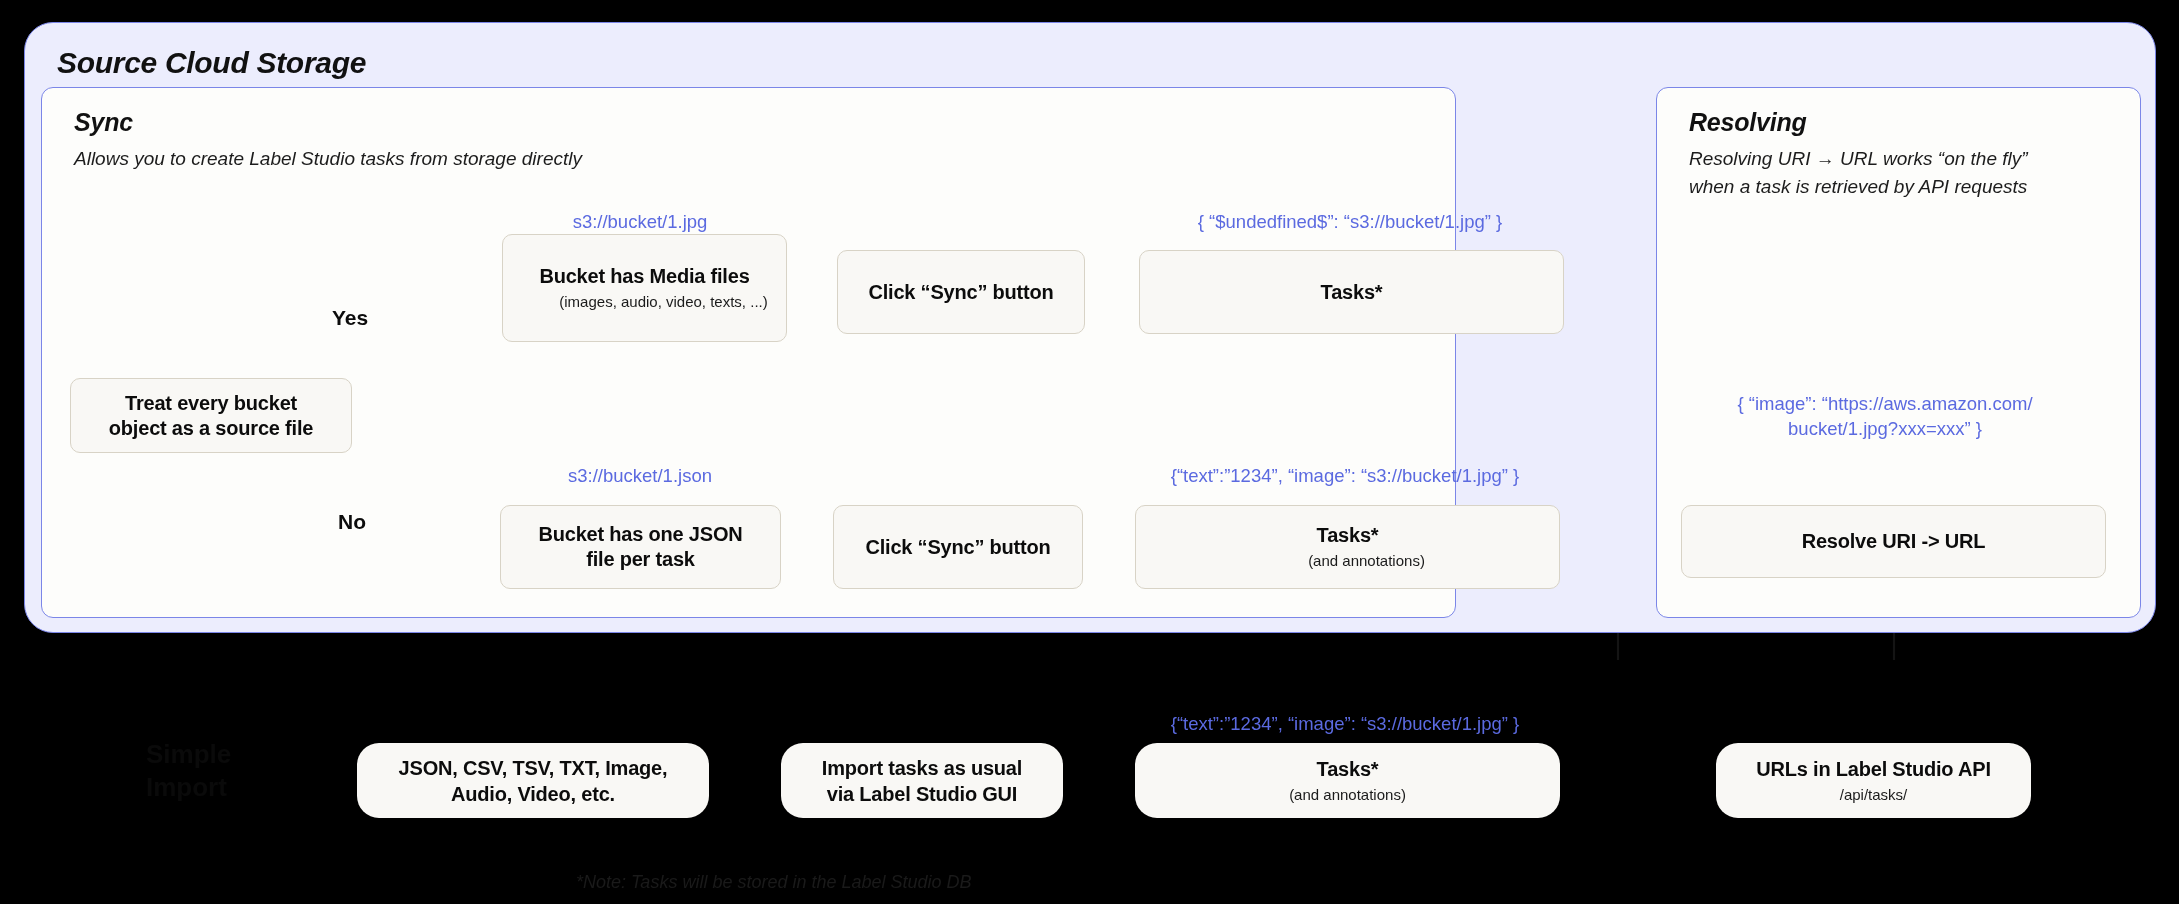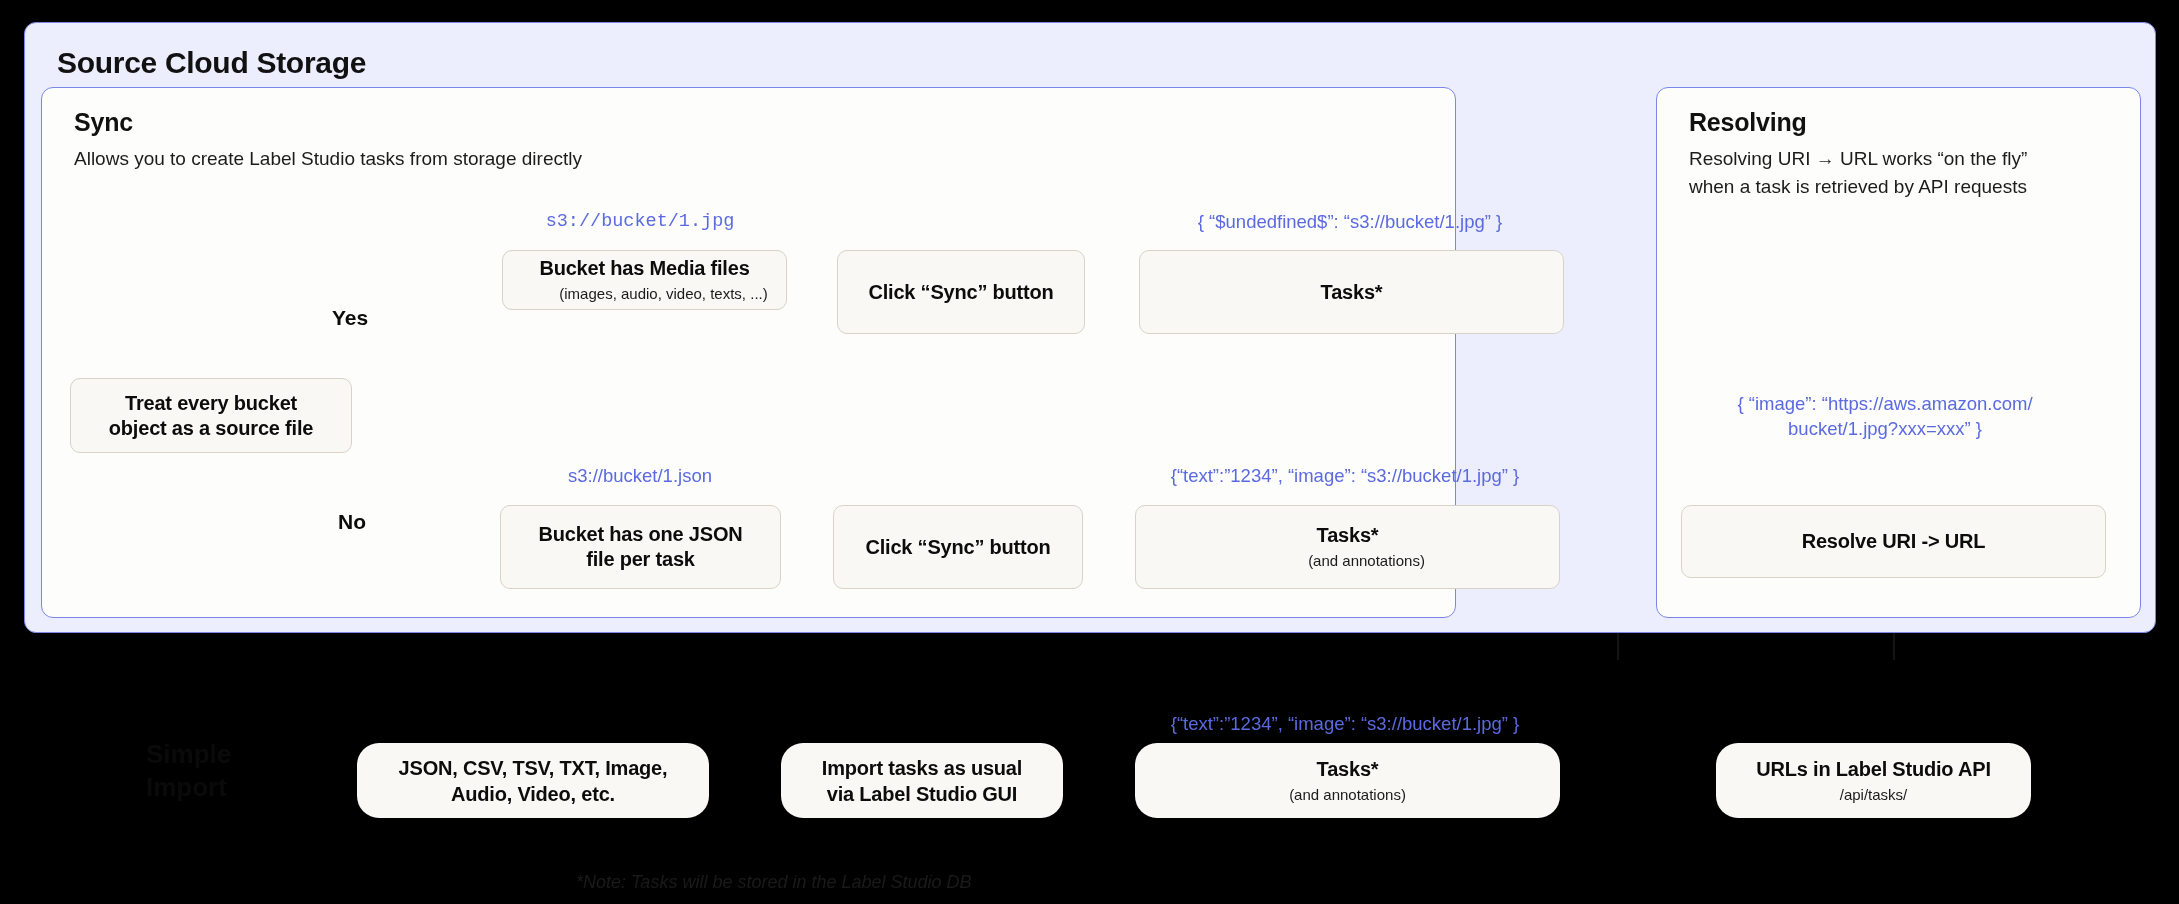--- a/index.html
+++ b/index.html
@@ -15,21 +15,22 @@
 
   
   #outer-panel {
     position: absolute;
     left: 24px;
     top: 22px;
     width: 2132px;
     height: 611px;
     background: #ecedfd;
     border: 1.5px solid #7b86e8;
-    border-radius: 12px;
+    border-radius: 29px;
+    font-style: italic;
   }
 
   #outer-title {
     position: absolute;
     left: 32px;
     top: 23px;
     font-size: 30px;
     font-weight: 700;
     color: #111111;
     letter-spacing: -0.3px;
@@ -213,23 +214,23 @@
 </div>
 
 <div class="node" style="left:70px; top:378px; width:282px; height:75px;">
   <div class="t1" style="white-space:pre-line">Treat every bucket
 object as a source file</div>
 </div>
 
 <span class="edge-label" style="left:332px; top:306px;">Yes</span>
 <span class="edge-label" style="left:338px; top:510px;text-align:center;">No</span>
 
-<div class="caption" style="left:500px; top:210px; width:280px;font-family:Liberation Mono, monospace;">s3://bucket/1.jpg</div>
-
-<div class="node" style="left:502px; top:250px; width:285px; height:60px;">
+<div class="caption" style="left:500px; top:210px; width:280px;">s3://bucket/1.jpg</div>
+
+<div class="node" style="left:502px; top:234px; width:285px; height:108px;">
   <div class="t1">Bucket has Media files</div>
   <div class="t2">(images, audio, video, texts, ...)</div>
 </div>
 
 <div class="node" style="left:837px; top:250px; width:248px; height:84px;">
   <div class="t1">Click “Sync” button</div>
 </div>
 
 <div class="caption" style="left:1135px; top:210px; width:430px;">{ “$undedfined$”: “s3://bucket/1.jpg” }</div>
 

